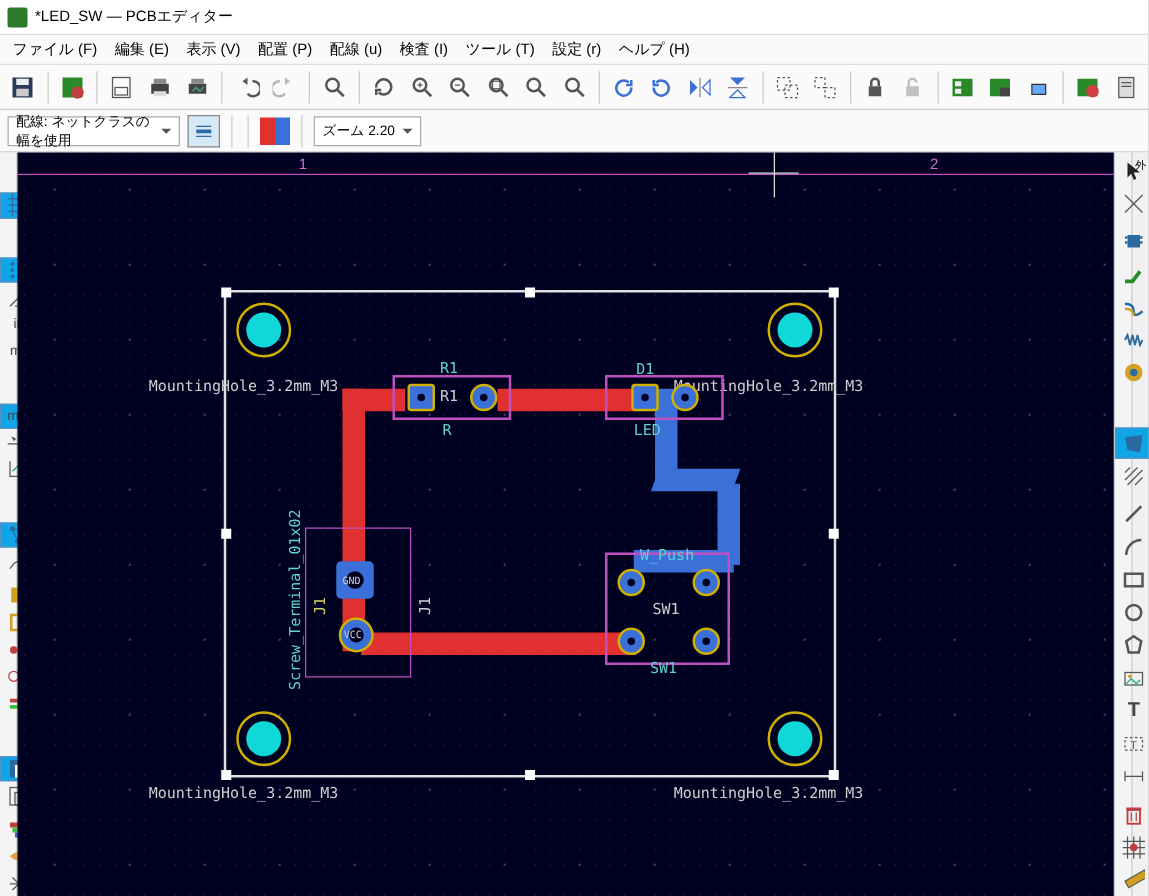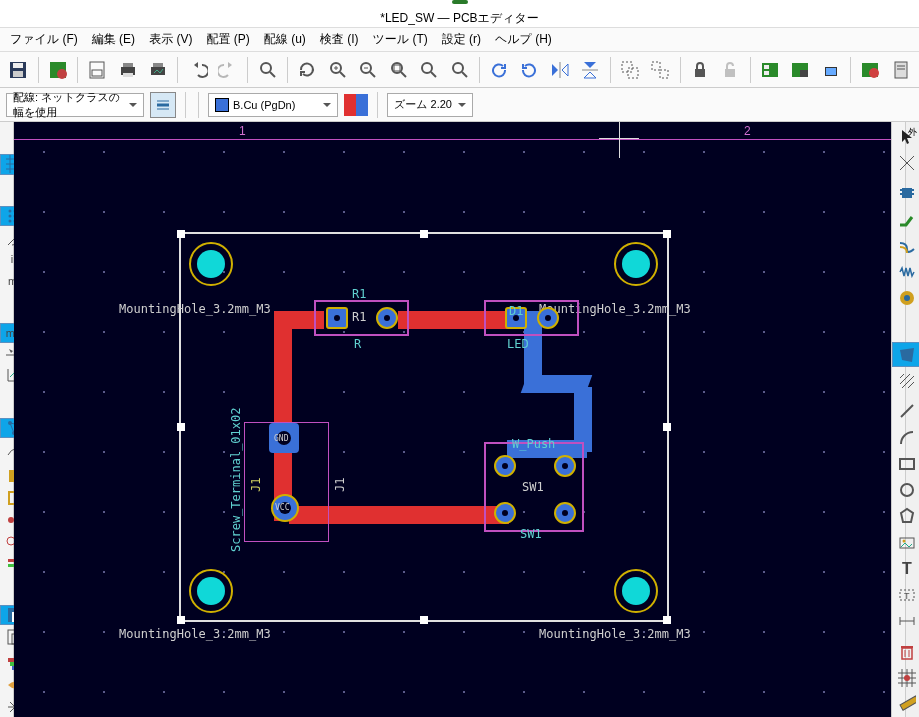--- a/index.html
+++ b/index.html
@@ -1,18 +1,18 @@
 <!DOCTYPE html>
 <html><head>
 <meta charset="utf-8">
 <style>
 * { margin: 0; padding: 0; box-sizing: border-box; }
 body { font-family: "Meiryo UI", sans-serif; font-size: 12px; background: #f0f0f0; width: 919px; height: 717px; overflow: hidden; position: relative; }
 
-.titlebar { height: 28px; background: #fff; display: flex; align-items: center; padding: 0 6px; gap: 6px; border-bottom: 1px solid #ddd; flex-direction: column; }
+.titlebar { height: 28px; background: #fff; display: flex; align-items: center; padding: 0 6px; gap: 6px; border-bottom: 1px solid #ddd; }
 .titlebar .appicon { width: 16px; height: 16px; background: #2a7a2a; display: inline-block; border-radius: 2px; }
 .menubar { height: 24px; background: #fafafa; display: flex; align-items: center; padding: 0 4px; gap: 2px; border-bottom: 1px solid #ddd; }
 .menuitem { padding: 2px 6px; cursor: default; }
 
 .toolbar { height: 36px; background: #fafafa; border-bottom: 1px solid #ccc; display: flex; align-items: center; padding: 0 4px; gap: 2px; }
 .tbtn { width: 30px; height: 30px; display: flex; align-items: center; justify-content: center; border: 1px solid transparent; position: relative; }
 .sep { width: 1px; height: 26px; background: #ccc; margin: 0 3px; }
 
 .optionbar { height: 34px; background: #fafafa; border-bottom: 1px solid #ccc; display: flex; align-items: center; padding: 0 6px; gap: 6px; }
 .dropdown { height: 24px; border: 1px solid #aaa; background: #fff; display: flex; align-items: center; padding: 0 20px 0 6px; position: relative; font-size: 11px; }
@@ -270,24 +270,20 @@
     </div>
   <div class="sqbtn">
       <svg width="16" height="16">
         <line x1="2" y1="8" x2="14" y2="8" stroke="#2a6aa0" stroke-width="3"></line>
         <line x1="2" y1="4" x2="14" y2="4" stroke="#2a6aa0"></line>
         <line x1="2" y1="12" x2="14" y2="12" stroke="#2a6aa0"></line>
       </svg>
     </div>
   <div class="sep"></div>
   <div class="sep"></div>
-  <div class="dropdown" style="width:130px">
-    <span class="layerswatch" style="background:#3a70d8;margin-right:4px"></span>
-    <span>B.Cu (PgDn)</span>
-  </div>
   <div style="display:flex">
     <span class="layerswatch" style="background:#e03030;border:none;width:12px;height:22px"></span>
     <span class="layerswatch" style="background:#3a70d8;border:none;width:12px;height:22px"></span>
   </div>
   <div class="sep"></div>
   <div class="dropdown" style="width:86px">
       <span>ズーム 2.20</span>
     </div>
 </div>
 
@@ -475,41 +471,41 @@
     </div>
     <span class="label cyan" style="left:338px;top:165px">R1</span>
     <span class="label" style="left:338px;top:188px">R1</span>
     <span class="label cyan" style="left:340px;top:215px">R</span>
 
     <div class="compbox" style="left:470px;top:178px;width:95px;height:36px"></div>
     <div class="padrow" style="left:477px;top:185px;width:82px;gap:10px">
       <span class="pad sq"></span>
       <span class="pad"></span>
     </div>
-    <span class="label cyan" style="left:495px;top:182px">D1</span>
+    <span class="label cyan" style="left:495px;top:166px">D1</span>
     <span class="label cyan" style="left:493px;top:215px">LED</span>
 
     <div class="compbox" style="left:470px;top:320px;width:100px;height:90px"></div>
     <span class="label cyan" style="left:498px;top:315px">W_Push</span>
     <div class="padrow" style="left:478px;top:333px;width:85px;gap:38px">
       <span class="pad"></span>
       <span class="pad"></span>
     </div>
     <span class="label" style="left:508px;top:358px">SW1</span>
     <div class="padrow" style="left:478px;top:380px;width:85px;gap:38px">
       <span class="pad"></span>
       <span class="pad"></span>
     </div>
     <span class="label cyan" style="left:506px;top:405px">SW1</span>
 
     <div class="j1box" style="left:230px;top:300px;width:85px;height:120px"></div>
     <span class="label cyan" style="left:215px;top:430px;transform:rotate(-90deg);transform-origin:left top">Screw_Terminal_01x02</span>
     <span class="label" style="left:319px;top:370px;transform:rotate(-90deg);transform-origin:left top">J1</span>
     <span class="label yel" style="left:235px;top:370px;transform:rotate(-90deg);transform-origin:left top">J1</span>
-    <div style="position:absolute;left:255px;top:301px;width:30px;height:30px;border:2px solid #3a70d8;border-radius:4px;background:#3a70d8">
+    <div style="position:absolute;left:255px;top:327px;width:30px;height:30px;border:2px solid #3a70d8;border-radius:4px;background:#3a70d8">
       <div style="position:absolute;inset:6px;border-radius:50%;background:#000020"></div>
       <span class="label" style="left:3px;top:9px;font-size:8px">GND</span>
     </div>
     <div style="position:absolute;left:257px;top:372px">
       <span class="pad" style="width:28px;height:28px"></span>
       <span class="label" style="position:absolute;left:4px;top:9px;font-size:8px">VCC</span>
     </div>
   </div>
 
   <div class="rtoolbar">

